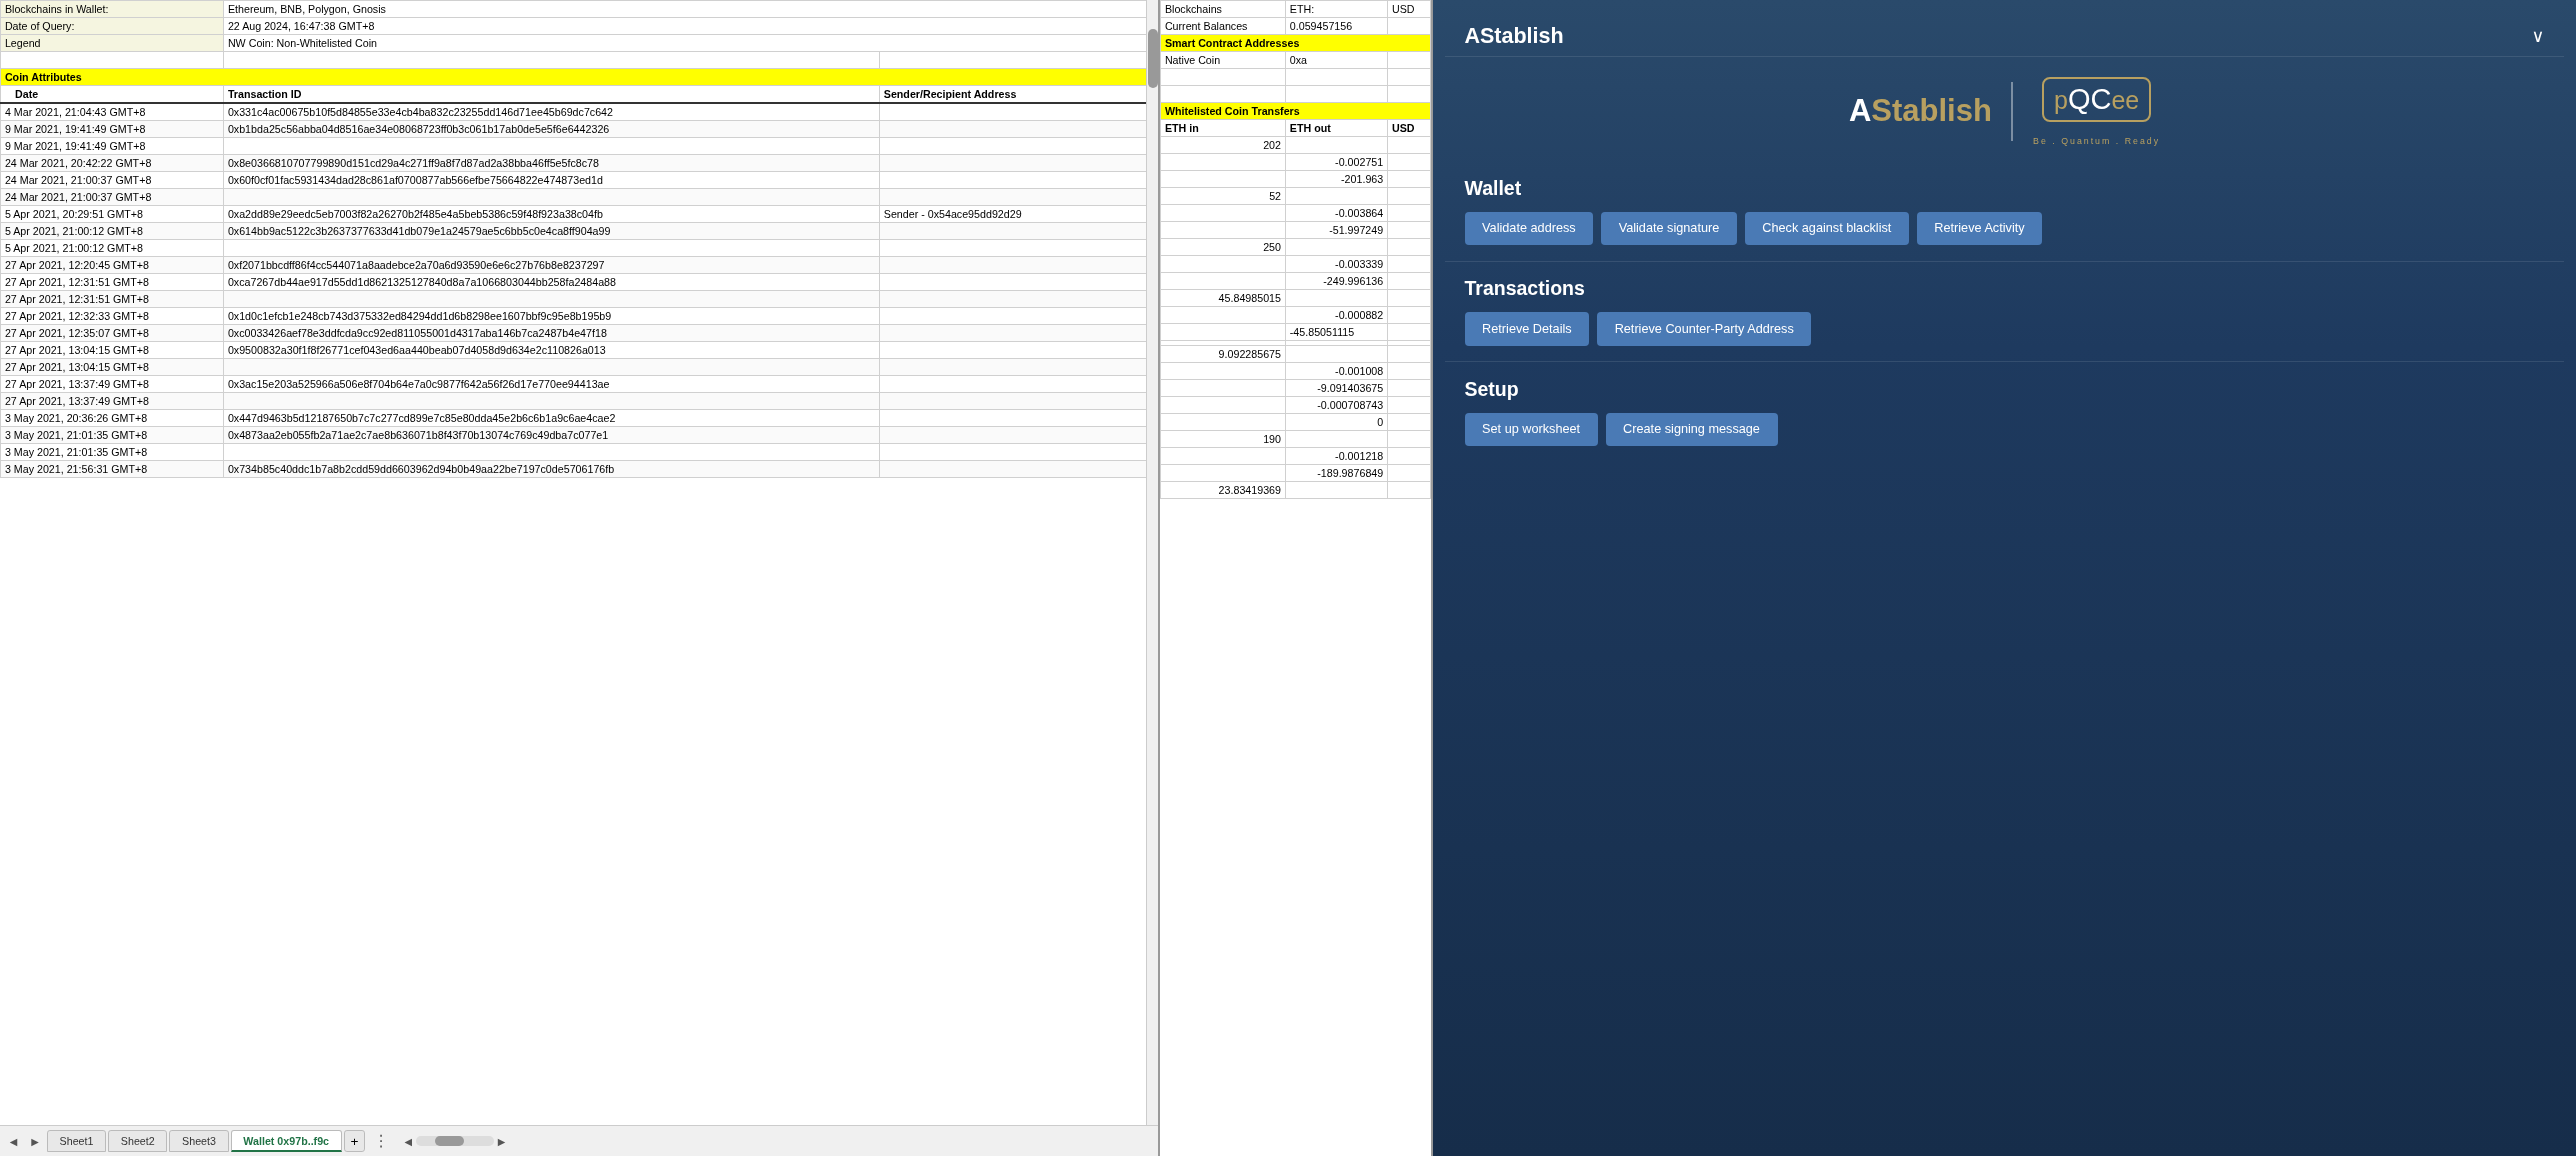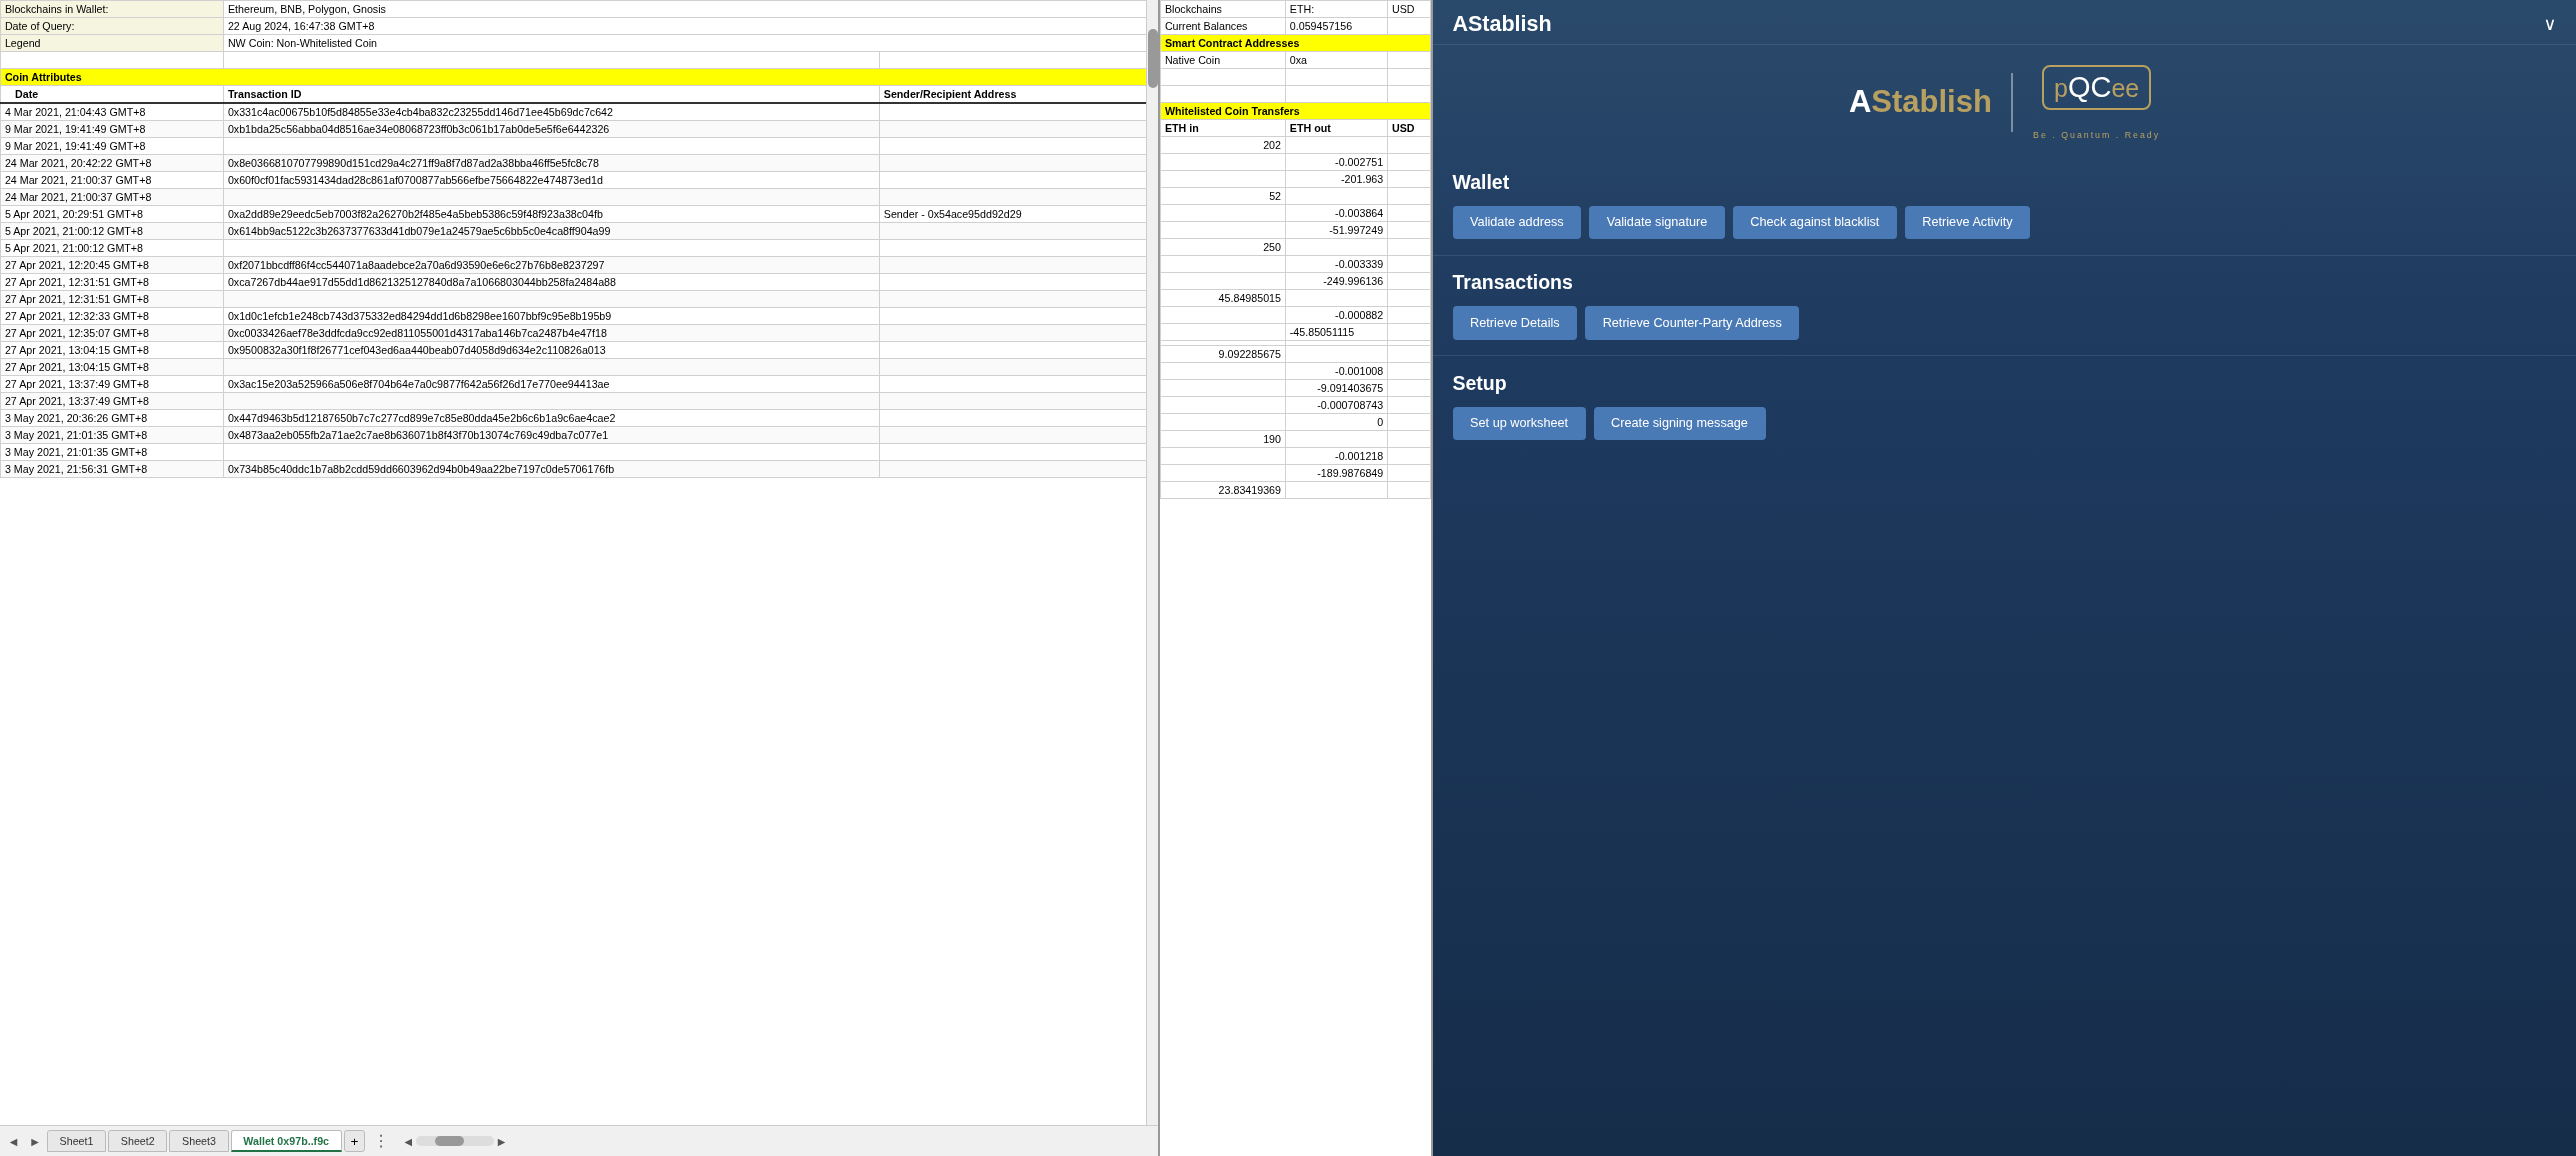--- a/index.html
+++ b/index.html
@@ -141,21 +141,21 @@
     .whitelisted-header { background: #ffff00; font-weight: bold; }
 
     .eth-col-header { background: white; font-weight: bold; }
 
     
     #sidebar {
       flex: 1;
       background: linear-gradient(180deg, #2a4a6b 0%, #1e3a5f 30%, #162d4a 100%);
       display: flex;
       flex-direction: column;
-      padding: 0;
+      padding: 12px;
       overflow: hidden;
       min-width: 419px;
     }
 
     .sidebar-header {
       display: flex;
       align-items: center;
       justify-content: space-between;
       padding: 11.7px 19.5px 7.8px 19.5px;
       border-bottom: 1px solid rgba(255,255,255,0.1);
@@ -583,21 +583,21 @@
 
   <div class="sidebar-logo-area">
     <div style="font-size:31px; font-weight:bold;">
       <span style="color:white;">A</span><span style="color:#b8a060;">Stablish</span>
     </div>
     <div style="width:2px; height:59px; background:rgba(255,255,255,0.4); margin: 0 9.8px;"></div>
     <div style="display:flex;flex-direction:column;align-items:center;">
       <div style="font-size:25px; font-weight:normal; color:#b8a060; border:2px solid #b8a060; padding:3.9px 9.8px; border-radius:8px;">
         <span style="color:#b8a060;">p</span><span style="color:white; font-size:29px;">QC</span><span style="color:#b8a060;">ee</span>
       </div>
-      <div style="color:#b8a060; font-size:8.8px; letter-spacing:2px; margin-top:20px;">Be . Quantum . Ready</div>
+      <div style="color:#b8a060; font-size:8.8px; letter-spacing:2px; margin-top:14px;">Be . Quantum . Ready</div>
     </div>
   </div>
 
   <div>
     <div class="sidebar-section-title">Wallet</div>
     <div class="sidebar-buttons">
       <button class="sidebar-btn">Validate address</button>
       <button class="sidebar-btn">Validate signature</button>
       <button class="sidebar-btn">Check against blacklist</button>
       <button class="sidebar-btn">Retrieve Activity</button>

